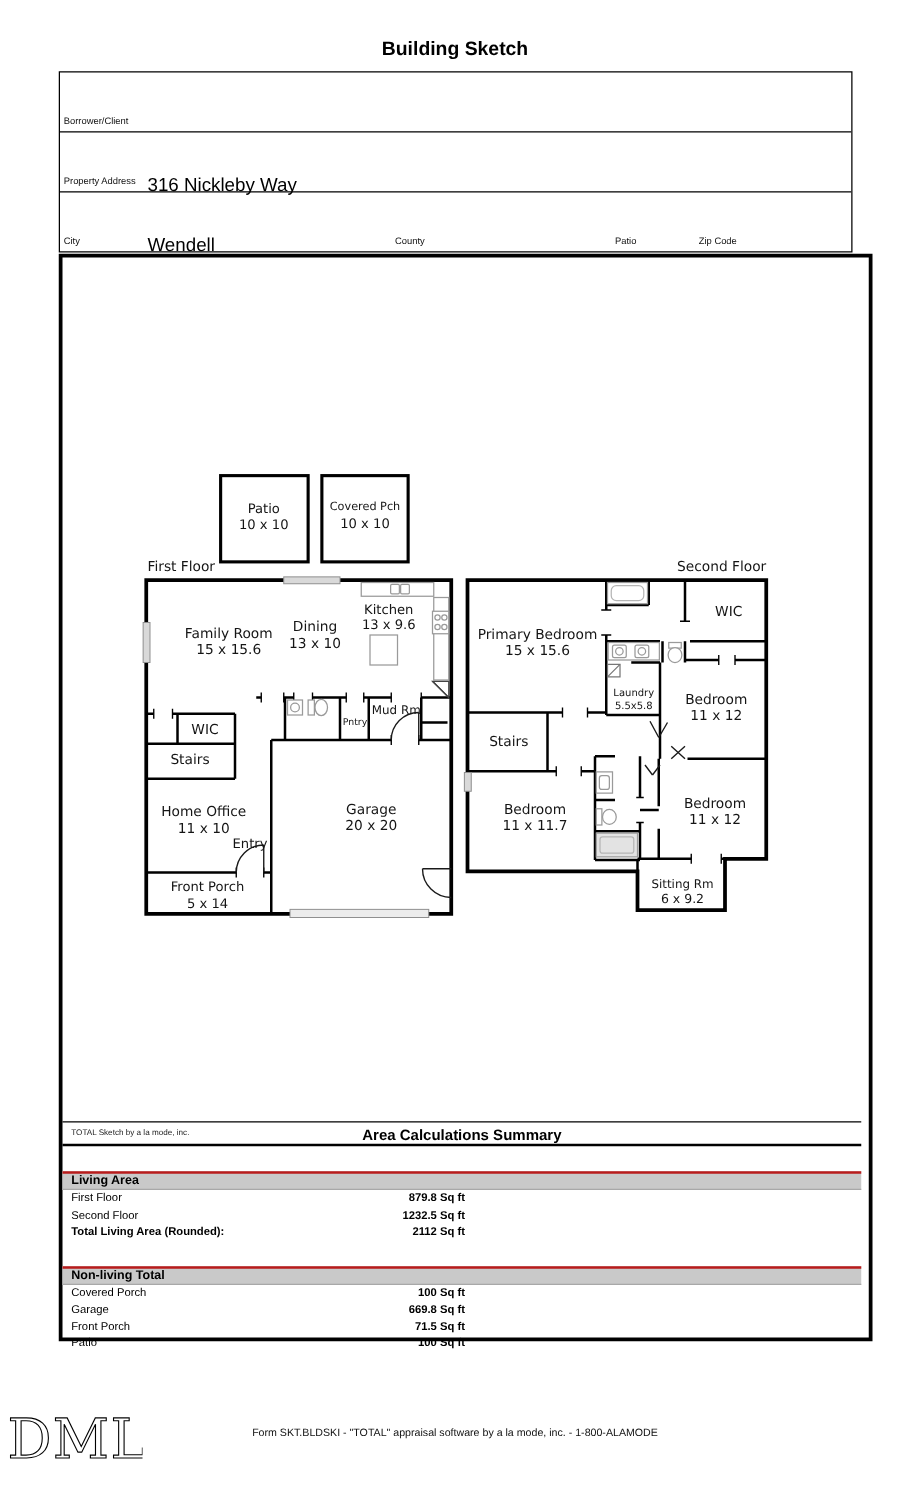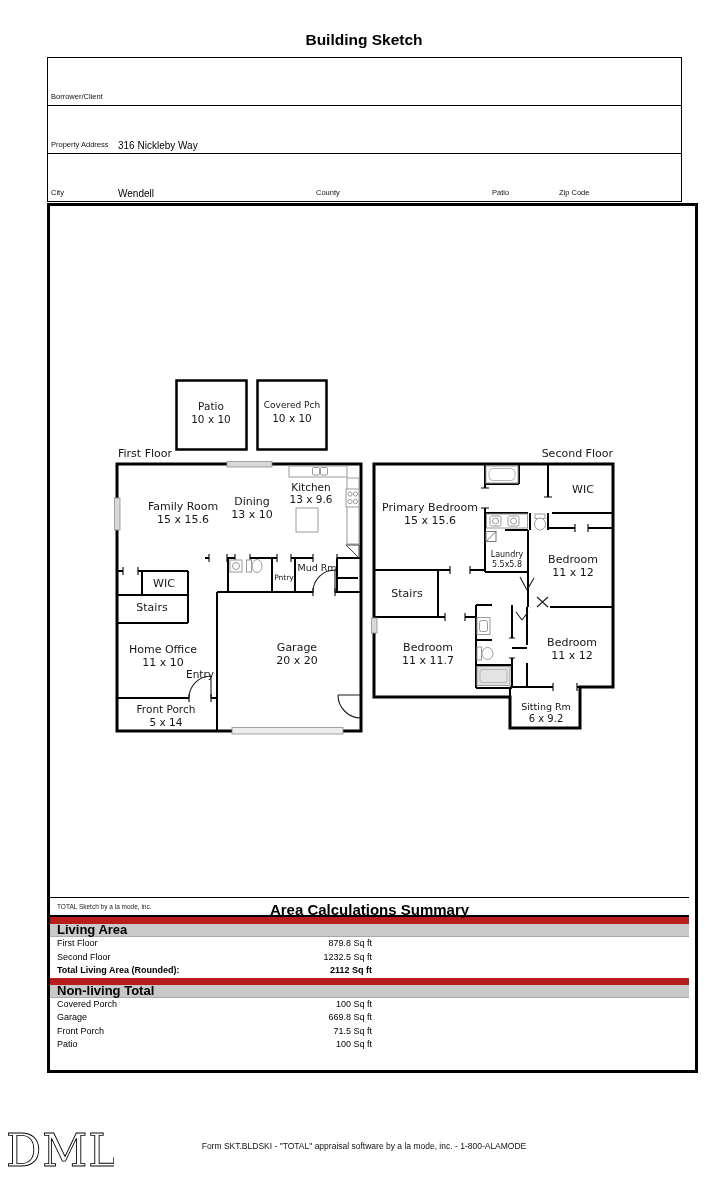--- a/index.html
+++ b/index.html
@@ -16,44 +16,44 @@
     position:absolute; left:47px; top:57px; width:633px;
     border:1.5px solid #000; background:#fff;
   }
   .form-row { position:relative; height:15px; border-bottom:1px solid #000;margin-top:32px; }
   .form-row:last-child { border-bottom:none; }
   .form-label {
     position:absolute; left:3px; top:2px; font-size:7.5px; color:#111;
     font-stretch:condensed; white-space:nowrap;
   }
   .form-value {
-    position:absolute; left:70px; top:2px; font-size:10px; color:#000; white-space:nowrap;
+    position:absolute; left:70px; top:2px; font-size:15px; color:#000; white-space:nowrap;
   }
   .fr-label-abs { position:absolute; top:2px; font-size:7.5px; color:#111; white-space:nowrap; }
   
   #sketch-box {
     position:absolute; left:47px; top:203px; width:645px; height:864px;
     border:3px solid #000; background:#fff;
   }
   #plan-svg { position:absolute; left:0; top:0; }
   #plan-svg text { font-family:"DejaVu Sans", sans-serif; fill:#151515; }
   
   #acs { position:absolute; left:0; top:691px; width:639px; }
   #acs-topline { height:0; border-top:1px solid #000; }
   #acs-head { position:relative; height:17px; }
   #acs-watermark { position:absolute; left:7px; top:5px; font-size:6.5px; color:#222; }
-  #acs-title { position:absolute; left:0; width:100%; top:3px; text-align:center; font-size:15px; font-weight:bold; }
+  #acs-title { position:absolute; left:0; width:100%; top:3px; text-align:center; font-size:12px; font-weight:bold; }
   #acs-rule { height:0; border-top:2.5px solid #000; }
   .acs-band {
-    height:12px; background:#c9c9c9; border-top:7px solid #b91c1c; border-bottom:1px solid #a8a8a8;
-    font-size:13px; font-weight:bold; padding-left:7px; line-height:12px;
+    height:12px; background:#c9c9c9; border-top:2px solid #b91c1c; border-bottom:1px solid #a8a8a8;
+    font-size:10px; font-weight:bold; padding-left:7px; line-height:12px;margin-top:20px;
   }
   .acs-row { position:relative; height:13.5px; line-height:13.5px; font-size:9px; }
   .acs-label { position:absolute; left:7px; top:0; white-space:nowrap; }
-  .acs-value { position:absolute; left:240px; width:82px; text-align:right; top:0; white-space:nowrap; }
+  .acs-value { position:absolute; left:240px; width:82px; text-align:right; top:0; white-space:nowrap;font-weight:bold; }
   .acs-bold { font-weight:bold; }
   
   #footer-logo { position:absolute; left:4px; top:1126px; }
   #footer-text {
     position:absolute; left:0; top:1141px; width:728px; text-align:center;
     font-size:8.5px; color:#111; white-space:nowrap;
   }
 </style>
 </head>
 <body>

